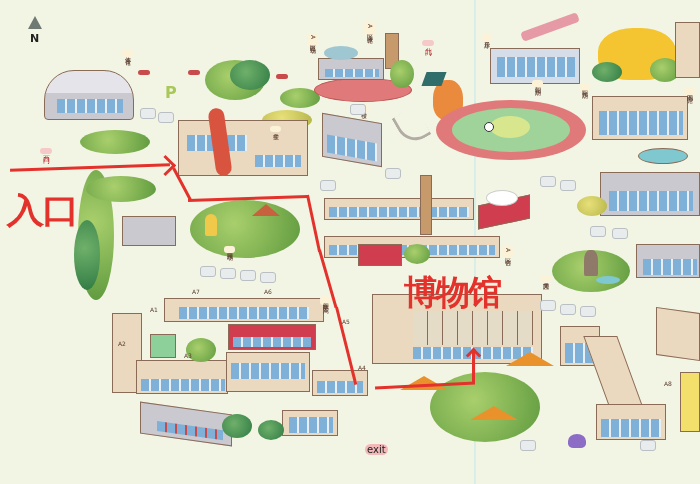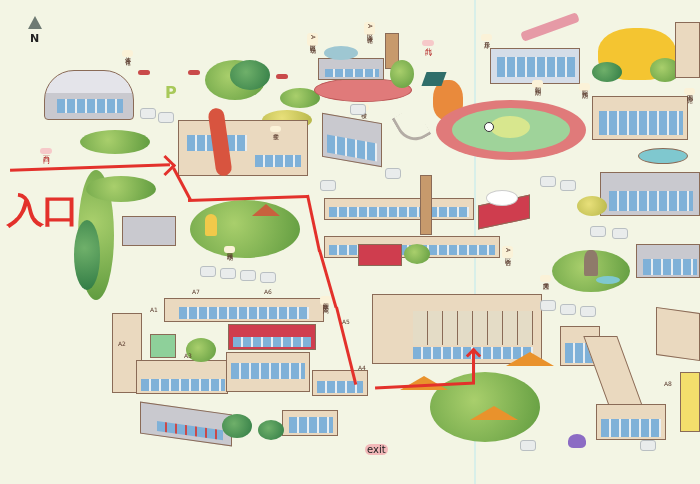--- a/index.html
+++ b/index.html
@@ -179,20 +179,21 @@
     <div class="win abs" style="left:6px;top:6px;width:44px;height:16px;"></div>
   </div>
   <div class="tree dark" style="left:222px;top:414px;width:30px;height:24px;"></div>
   <div class="tree dark" style="left:258px;top:420px;width:26px;height:20px;"></div>
   <div class="abs" style="left:365px;top:444px;font-size:10px;color:#222;background:#f2b9b9;border-radius:6px;padding:0 2px;">exit</div>
 
   <div class="bldg roof-tan" style="left:372px;top:294px;width:170px;height:70px;">
     <div class="abs" style="left:40px;top:16px;width:120px;height:34px;background:repeating-linear-gradient(90deg,#e4dcc6 0 14px,#8a6b57 14px 15px);"></div>
     <div class="win abs" style="left:40px;top:52px;width:120px;height:12px;"></div>
   </div>
+  <div class="abs" style="left:404px;top:270px;font-size:34px;font-weight:bold;color:#e3312b;letter-spacing:-2px;">博物馆</div>
 
   <div class="tree" style="left:430px;top:372px;width:110px;height:70px;"></div>
   <div class="parasol" style="left:400px;top:376px;"></div>
   <div class="parasol" style="left:506px;top:352px;"></div>
   <div class="parasol" style="left:470px;top:406px;"></div>
 
   <div class="bldg roof-tan" style="left:560px;top:326px;width:40px;height:40px;">
     <div class="win abs" style="left:4px;top:16px;width:30px;height:20px;"></div>
   </div>
   <div class="bldg roof-tan" style="left:596px;top:336px;width:34px;height:70px;transform:skewX(20deg);"></div>

